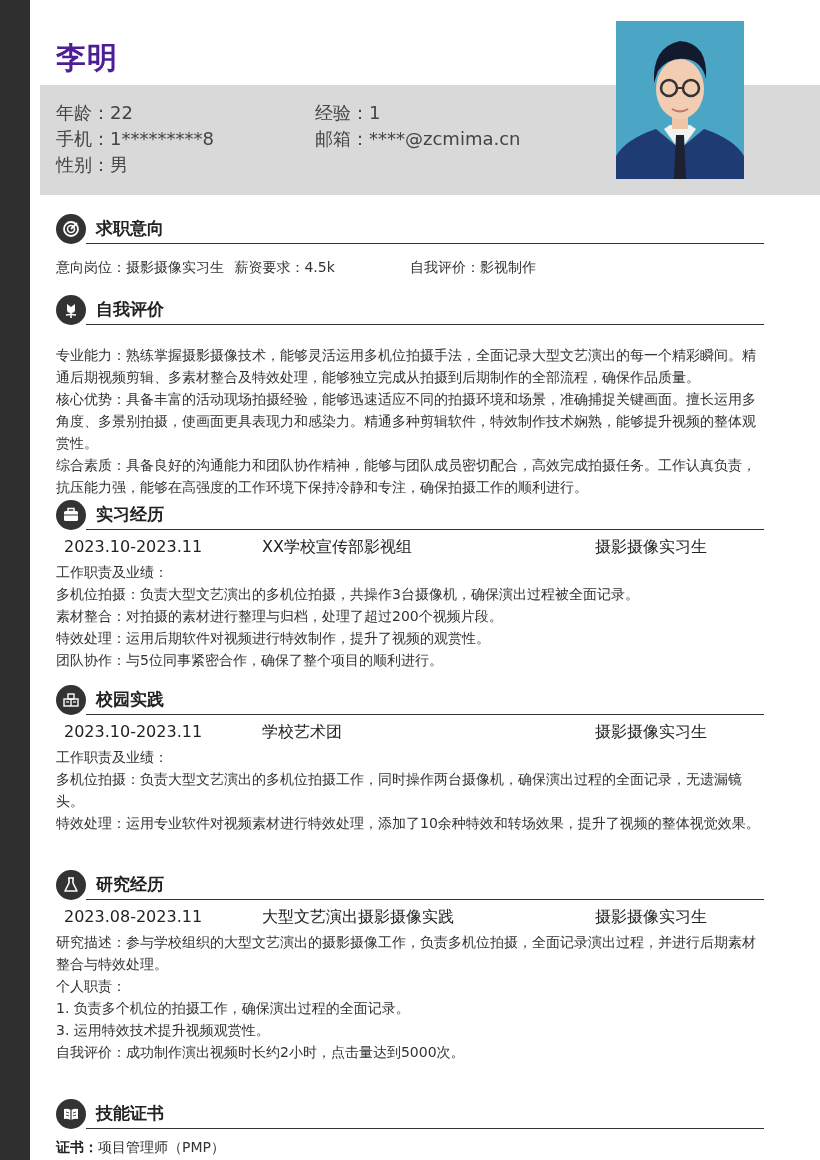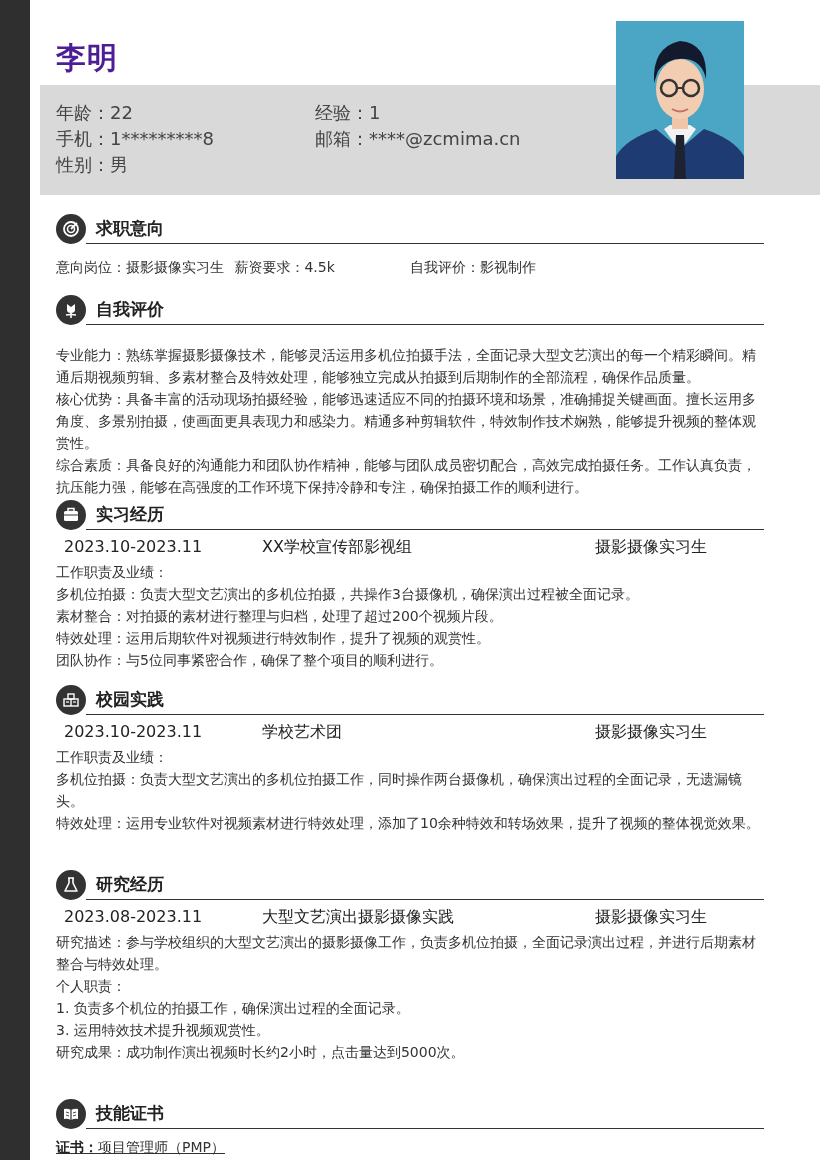--- a/index.html
+++ b/index.html
@@ -148,32 +148,32 @@
 <div class="entry-head" style="top:907px;">
   <span style="left:0;">2023.08-2023.11</span>
   <span style="left:198px;">大型文艺演出摄影摄像实践</span>
   <span style="left:531px;">摄影摄像实习生</span>
 </div>
 <div class="para" style="top:931px;">
   <div>研究描述：参与学校组织的大型文艺演出的摄影摄像工作，负责多机位拍摄，全面记录演出过程，并进行后期素材整合与特效处理。</div>
   <div>个人职责：</div>
   <div>1. 负责多个机位的拍摄工作，确保演出过程的全面记录。</div>
   <div>3. 运用特效技术提升视频观赏性。</div>
-  <div>研究成果：成功制作演出视频时长约2小时，点击量达到5000次。</div>
+  <div>自我评价：成功制作演出视频时长约2小时，点击量达到5000次。</div>
 </div>
 
 <div class="section-head" style="top:1099px;">
   <div class="sec-icon">
     <svg width="18" height="18" viewBox="0 0 18 18">
         <path d="M2 4 Q5 3 9 5 Q13 3 16 4 L16 14 Q13 13 9 15 Q5 13 2 14 Z" fill="#fff"></path>
         <line x1="9" y1="5" x2="9" y2="15" stroke="#333" stroke-width="1.2"></line>
         <line x1="4" y1="7" x2="7" y2="8" stroke="#333" stroke-width="0.9"></line>
         <line x1="4" y1="10" x2="7" y2="11" stroke="#333" stroke-width="0.9"></line>
         <line x1="11" y1="8" x2="14" y2="7" stroke="#333" stroke-width="0.9"></line>
         <line x1="11" y1="11" x2="14" y2="10" stroke="#333" stroke-width="0.9"></line>
       </svg>
   </div>
   <div class="sec-title">技能证书</div>
   <div class="sec-line"></div>
 </div>
-<div class="row" style="top:1136px;text-decoration:underline;">
+<div class="row" style="top:1136px;">
   <span class="bold-label">证书：</span><span>项目管理师（PMP）</span>
 </div>
 
 </body></html>

